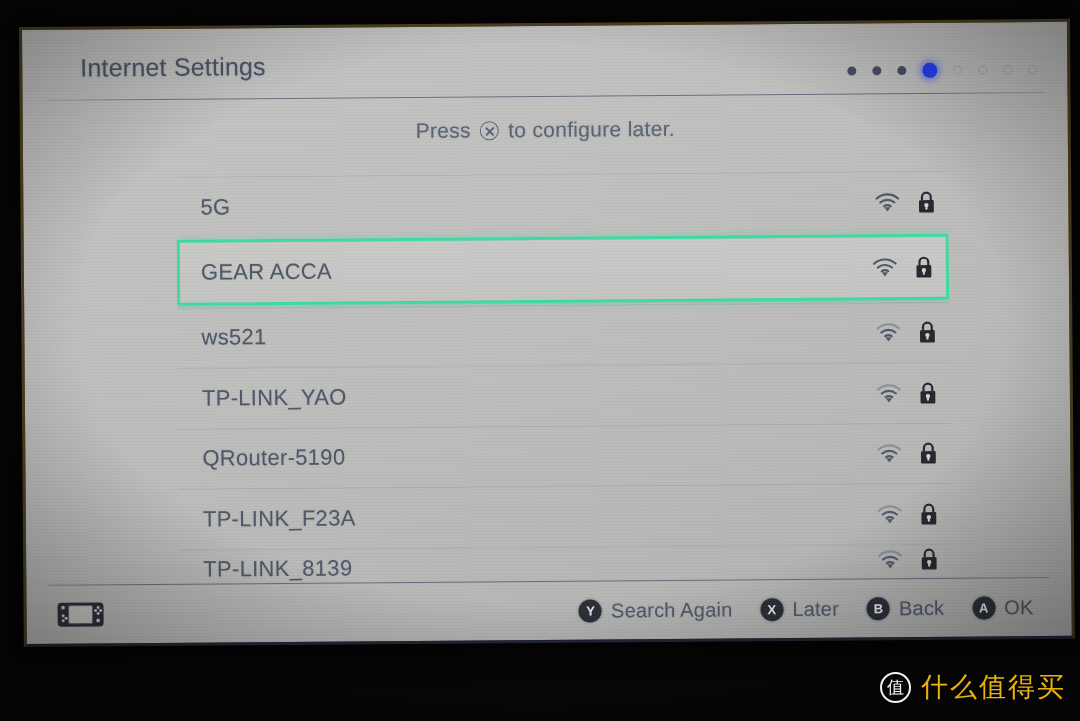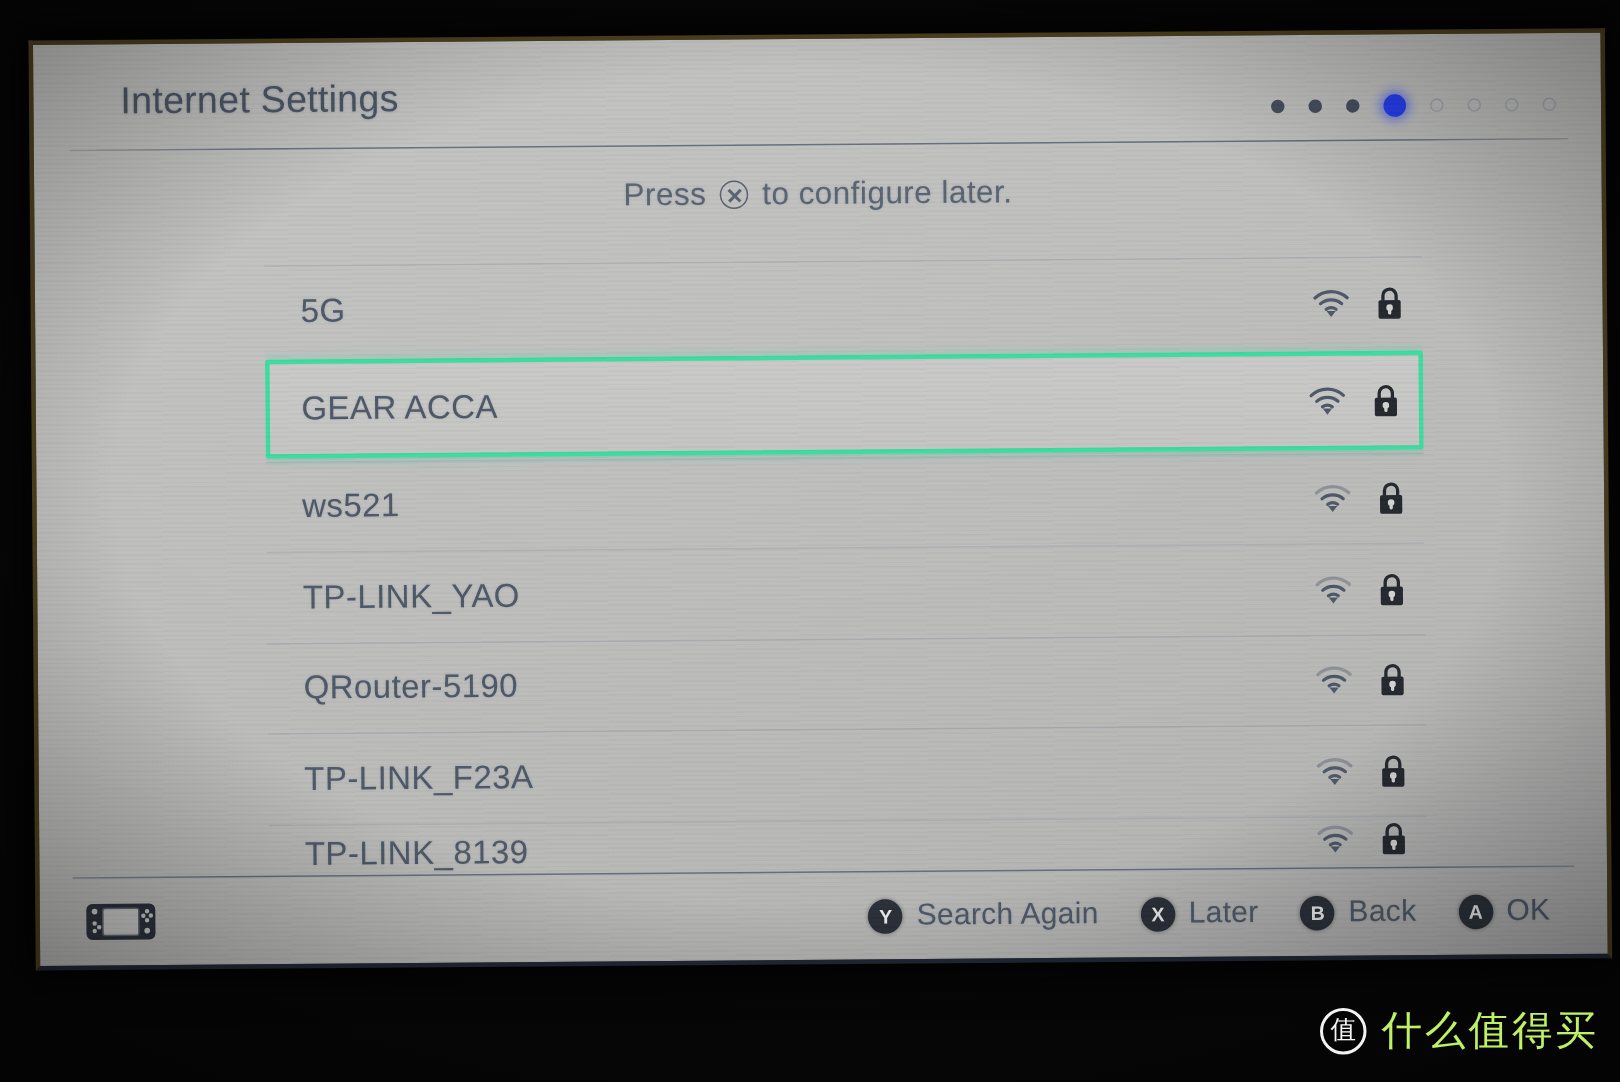--- a/index.html
+++ b/index.html
@@ -287,21 +287,21 @@
     border: 2px solid #f2f2f2;
     color: #f7f7f7;
     font-size: 17px;
     display: flex;
     align-items: center;
     justify-content: center;
     font-family: "DejaVu Sans", sans-serif;
     line-height: 1;
   }
   .wm-text {
-    color: #bef264;
+    color: #eab308;
     font-size: 27px;
     letter-spacing: 2px;
     font-family: Liberation Serif, serif;
   }
 
   
   #vignette {
     position: absolute;
     inset: 0;
     pointer-events: none;

